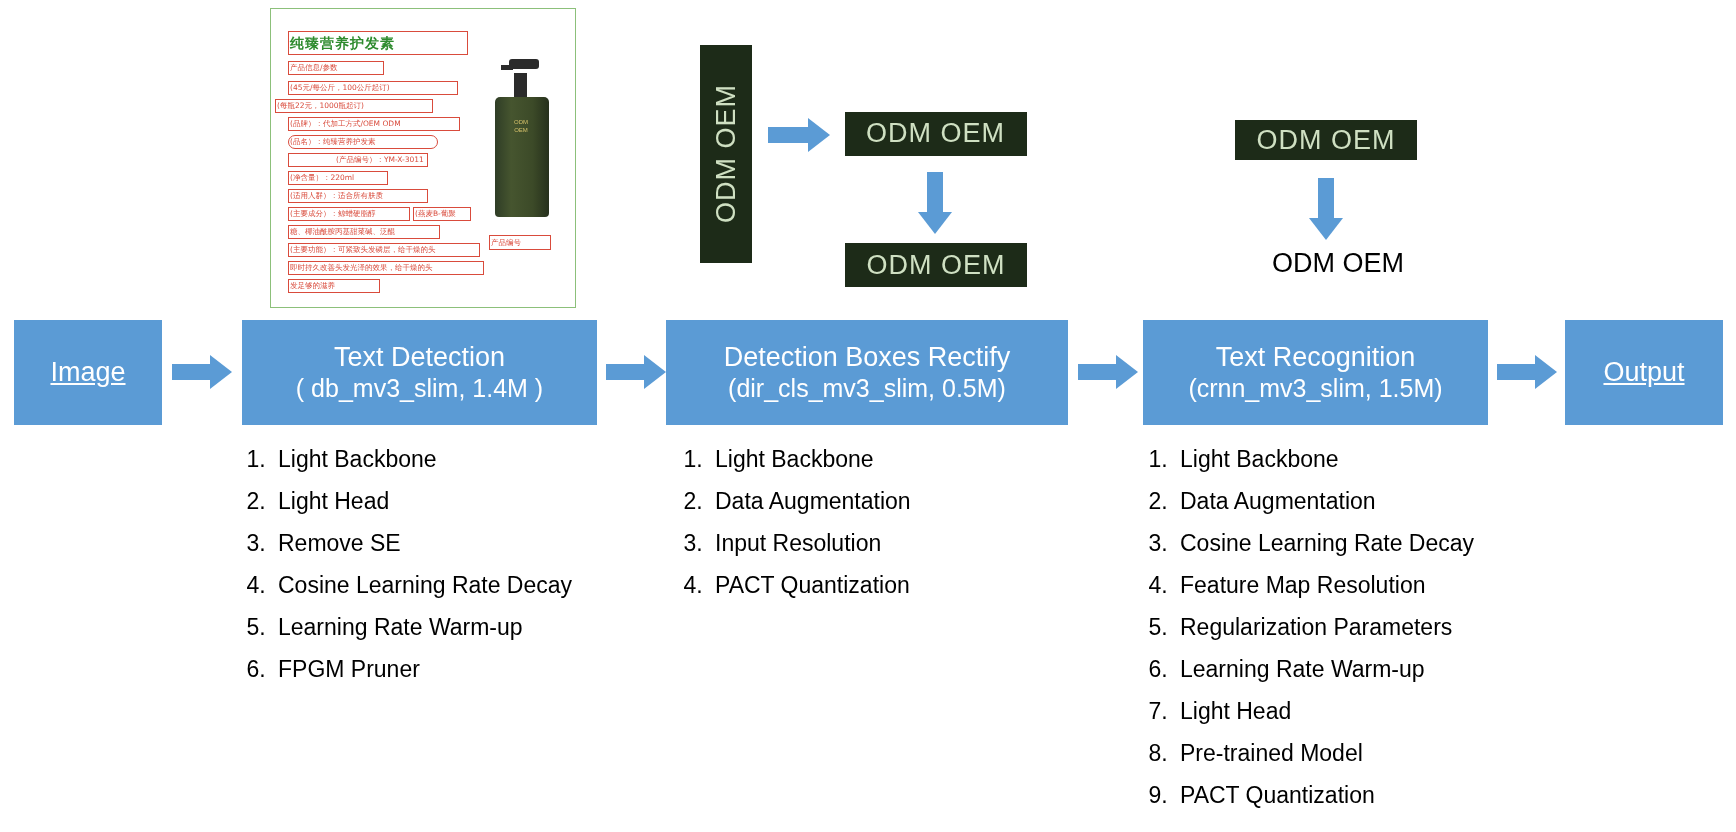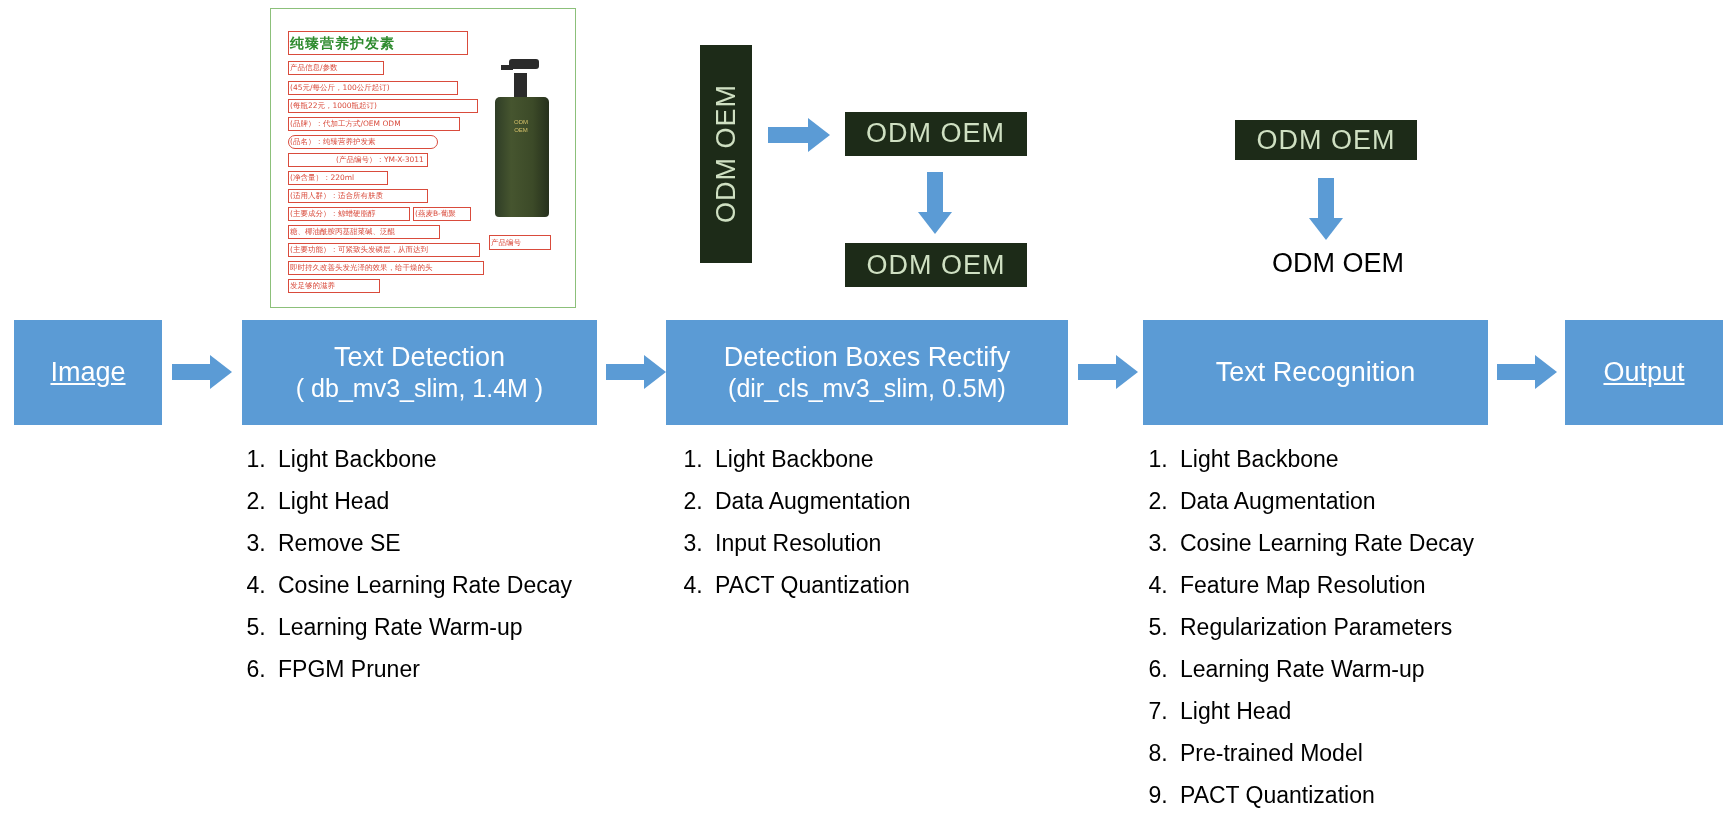--- a/index.html
+++ b/index.html
@@ -174,30 +174,30 @@
 </style>
 </head>
 <body>
 
 <div class="abs sample" style="left:270px; top:8px; width:306px; height:300px;">
 
   <div class="sbox title" style="left:17px; top:22px; width:180px; height:24px;text-align:right;">纯臻营养护发素</div>
 
   <div class="sbox" style="left:17px; top:52px; width:96px; height:14px;">产品信息/参数</div>
   <div class="sbox" style="left:17px; top:72px; width:170px; height:14px;">(45元/每公斤，100公斤起订)</div>
-  <div class="sbox" style="left:17px; top:90px; width:190px; height:14px;">(每瓶22元，1000瓶起订)</div>
+  <div class="sbox" style="left:4px; top:90px; width:158px; height:14px;">(每瓶22元，1000瓶起订)</div>
   <div class="sbox" style="left:17px; top:108px; width:172px; height:14px;">(品牌）：代加工方式/OEM ODM</div>
   <div class="sbox" style="left:17px; top:126px; width:150px; height:14px;border-radius:7px;">(品名）：纯臻营养护发素</div>
   <div class="sbox" style="left:17px; top:144px; width:140px; height:14px;padding-left:47px;">(产品编号）：YM-X-3011</div>
   <div class="sbox" style="left:17px; top:162px; width:100px; height:14px;">(净含量）：220ml</div>
   <div class="sbox" style="left:17px; top:180px; width:140px; height:14px;">(适用人群）：适合所有肤质</div>
   <div class="sbox" style="left:17px; top:198px; width:122px; height:14px;">(主要成分）：鲸蜡硬脂醇</div>
   <div class="sbox" style="left:142px; top:198px; width:58px; height:14px;">(燕麦B-葡聚</div>
   <div class="sbox" style="left:17px; top:216px; width:152px; height:14px;">糖、椰油酰胺丙基甜菜碱、泛醌</div>
-  <div class="sbox" style="left:17px; top:234px; width:192px; height:14px;">(主要功能）：可紧致头发磷层，从而达到</div>
+  <div class="sbox" style="left:17px; top:234px; width:192px; height:14px;">(主要功能）：可紧致头发磷层，给干燥的头</div>
   <div class="sbox" style="left:17px; top:252px; width:196px; height:14px;">即时持久改善头发光泽的效果，给干燥的头</div>
   <div class="sbox" style="left:17px; top:270px; width:92px; height:14px;text-align:center;">发足够的滋养</div>
   <div class="sbox" style="left:218px; top:226px; width:62px; height:15px;">产品编号</div>
 
   <div class="bottle-wrap">
     <div class="bottle-spout"></div>
     <div class="bottle-pump"></div>
     <div class="bottle-neck"></div>
     <div class="bottle-body"></div>
     <div class="bottle-label">ODM OEM</div>
@@ -261,20 +261,21 @@
   <div class="l2">(dir_cls_mv3_slim, 0.5M)</div>
 </div>
 
 <div class="abs" style="left:1078px; top:355px; width:62px; height:34px; display:flex; align-items:center;">
   <div class="arrow-right-shaft" style="width:38px;"></div>
   <div class="arrow-right"></div>
 </div>
 
 <div class="abs pbox" style="left:1143px; top:320px; width:345px; height:105px;">
   <div class="l1">Text Recognition</div>
+  <div class="l2">(crnn_mv3_slim, 1.5M)</div>
 </div>
 
 <div class="abs" style="left:1497px; top:355px; width:62px; height:34px; display:flex; align-items:center;">
   <div class="arrow-right-shaft" style="width:38px;"></div>
   <div class="arrow-right"></div>
 </div>
 
 <div class="abs pbox single" style="left:1565px; top:320px; width:158px; height:105px;">
   <div class="l1">Output</div>
 </div>

